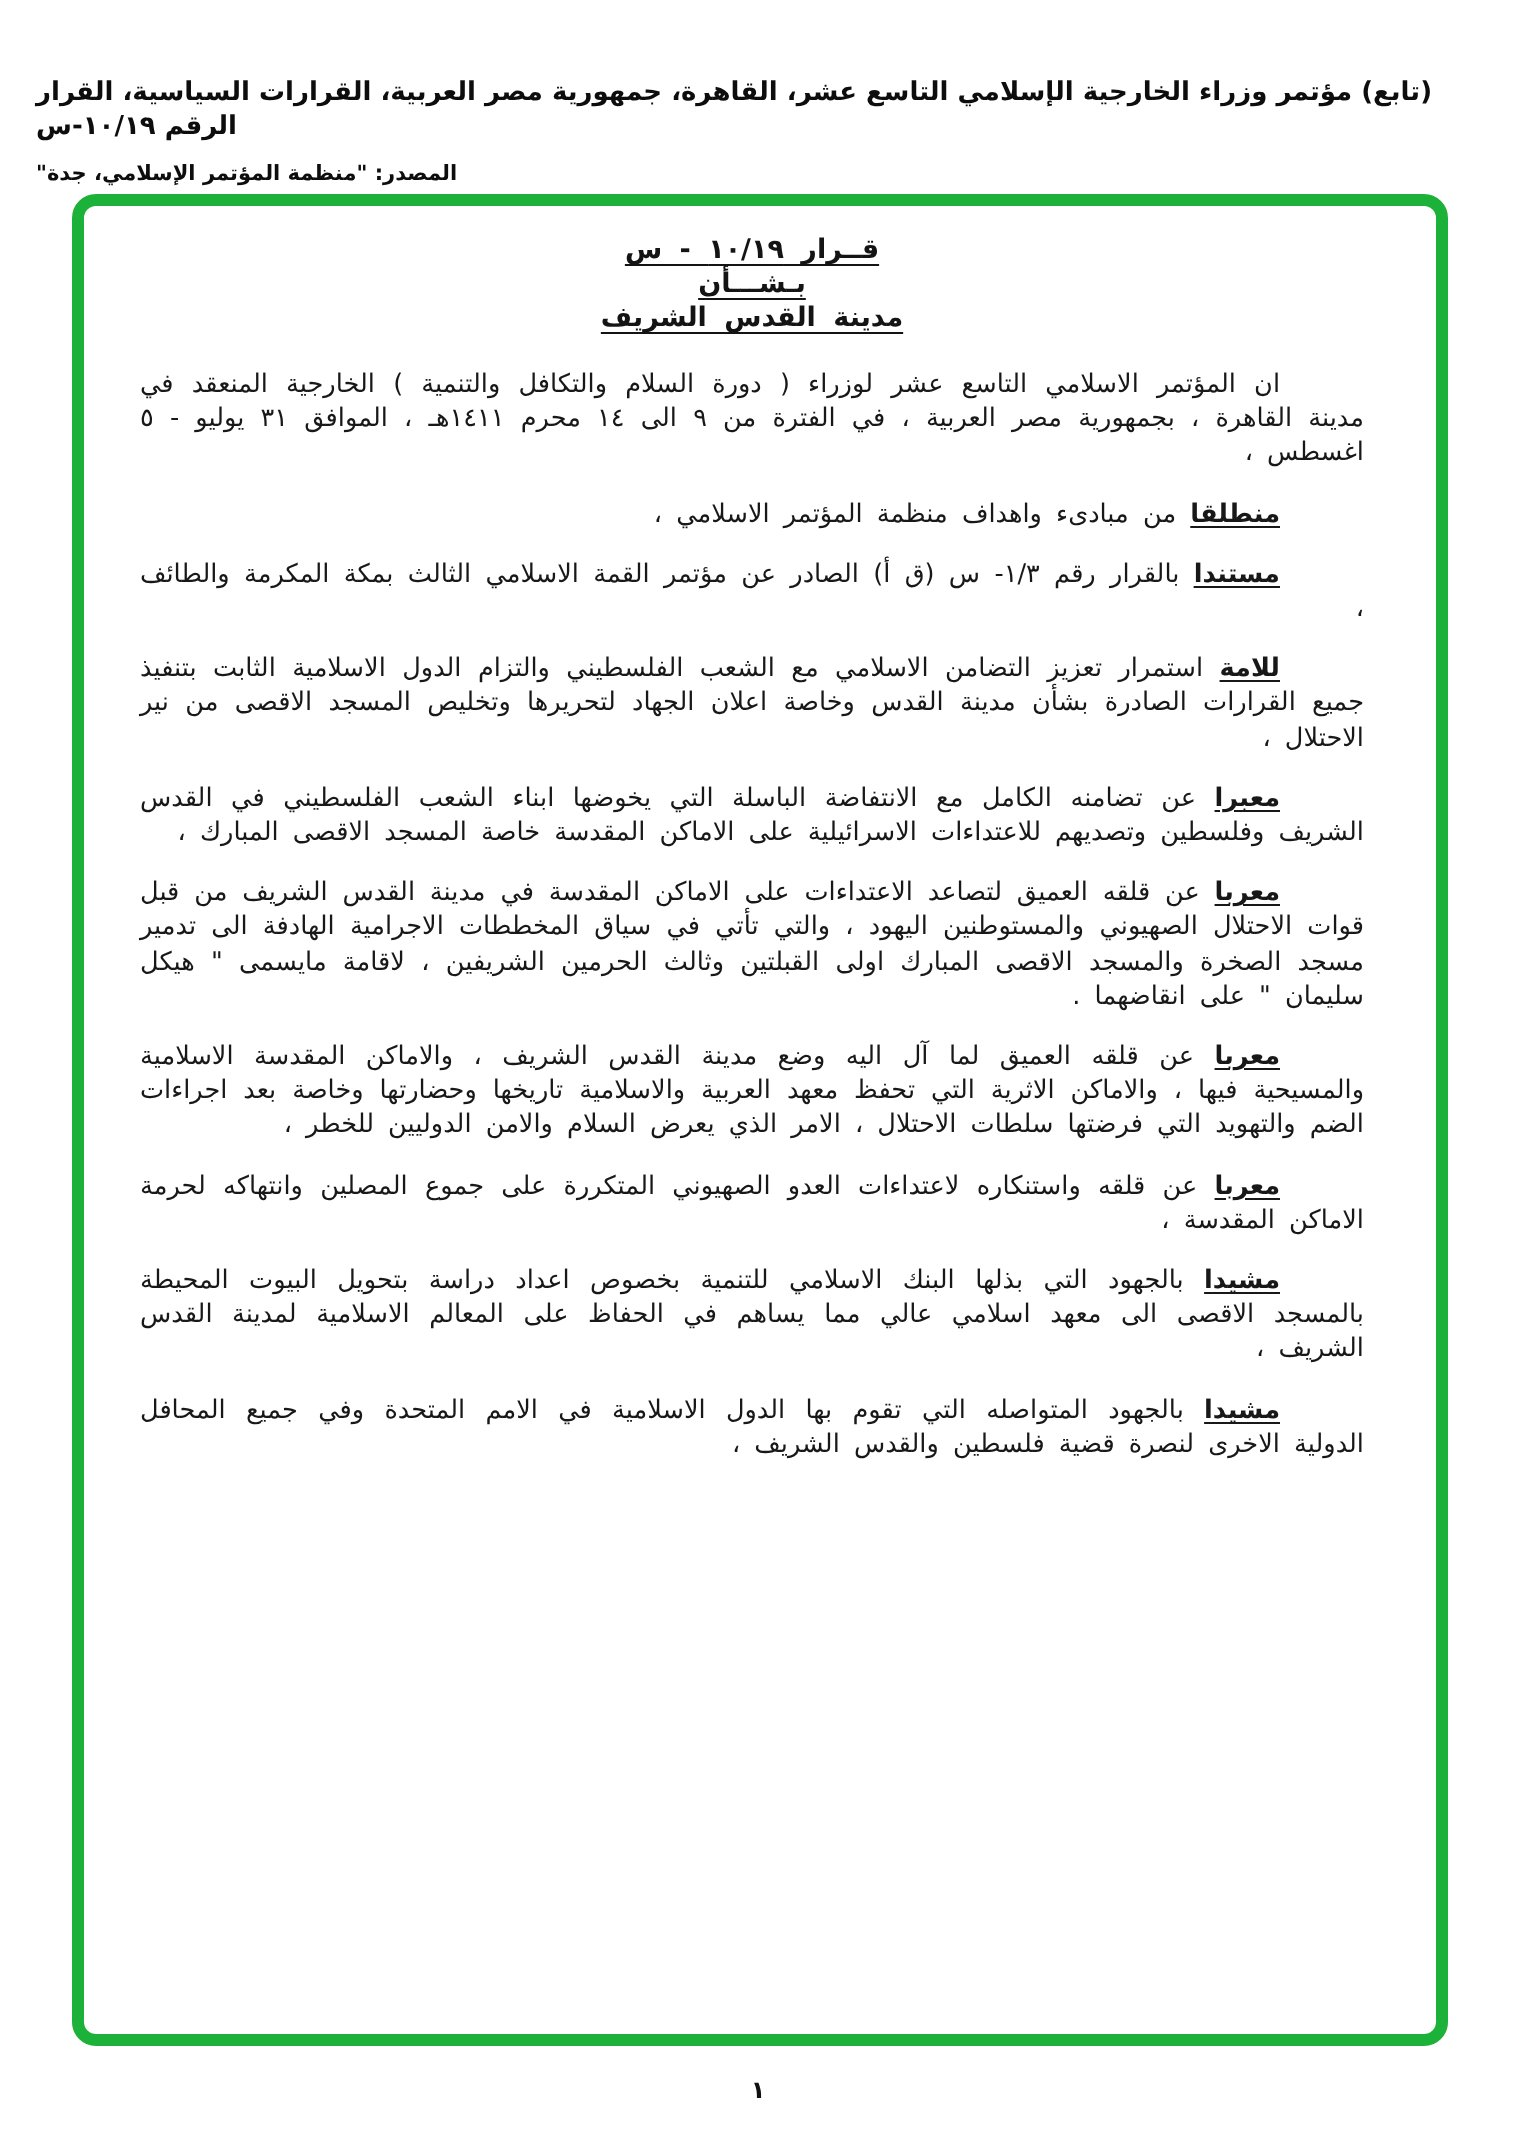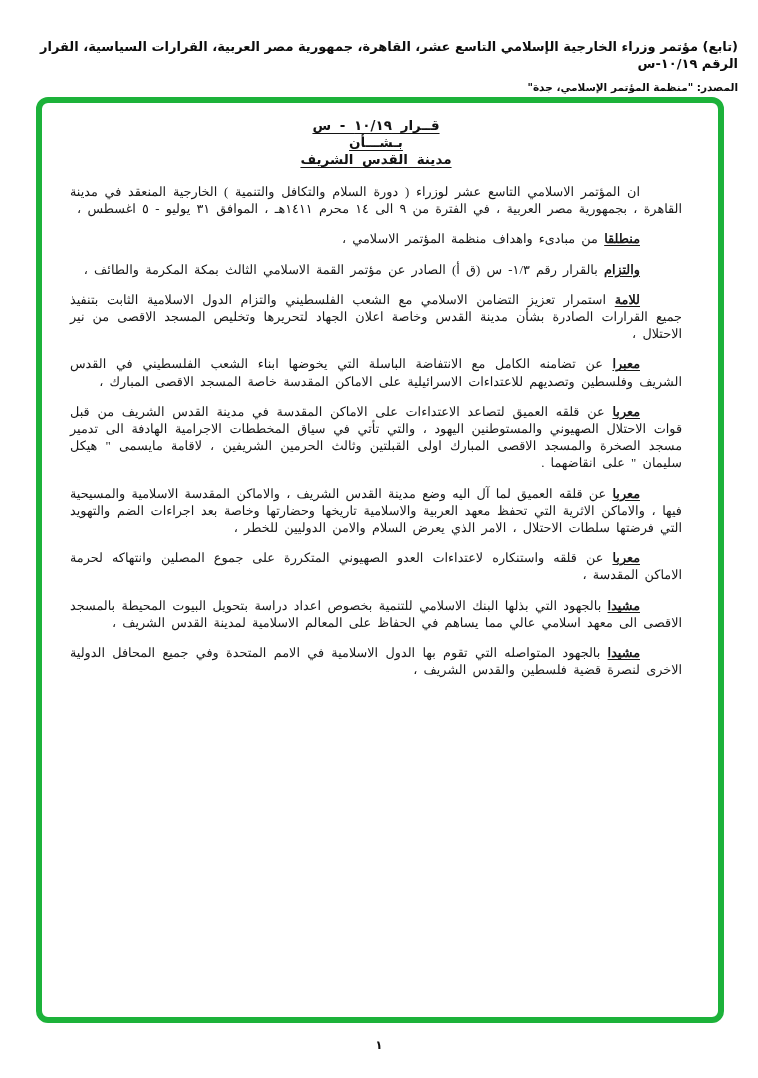--- a/index.html
+++ b/index.html
@@ -12,23 +12,23 @@
     position: relative;
     width: 758px;
     height: 1078px;
     background: #ffffff;
     overflow: hidden;
   }
   
   .catalog-header {
     position: absolute;
     top: 38px;
-    left: 4px;
+    left: 18px;
     right: 20px;
-    text-align: right;
+    text-align: left;
     direction: rtl;
     color: #0d0d0d;
   }
   .catalog-line {
     font-size: 13px;
     font-weight: bold;
     letter-spacing: 0.2px;
     line-height: 17px;
   }
   .source-line {
@@ -70,21 +70,20 @@
     color: #141414;
   }
   .doc-body p.para {
     margin: 0 0 13px 0;
     font-size: 12.8px;
     line-height: 17.2px;
     text-align: justify;
     text-indent: 42px;
     word-spacing: 3px;
     letter-spacing: 0.2px;
-    font-family: Liberation Serif, serif;
   }
   .doc-body p.para .lead {
     font-weight: bold;
     text-decoration: underline;
     text-underline-offset: 2px;
   }
   .page-num {
     position: absolute;
     top: 1038px;
     left: 0;
@@ -112,21 +111,21 @@
         <span class="title-line">قــرار ١٠/١٩ - س</span>
         <span class="title-line">بـشـــأن</span>
         <span class="title-line">مدينة القدس الشريف</span>
       </div>
 
       <div class="doc-body">
         <p class="para"><span class="ptext">ان المؤتمر الاسلامي التاسع عشر لوزراء ( دورة السلام والتكافل والتنمية ) الخارجية المنعقد في مدينة القاهرة ، بجمهورية مصر العربية ، في الفترة من ٩ الى ١٤ محرم ١٤١١هـ ، الموافق ٣١ يوليو - ٥ اغسطس ،</span></p>
 
         <p class="para"><span class="lead">منطلقا</span><span class="ptext"> من مبادىء واهداف منظمة المؤتمر الاسلامي ،</span></p>
 
-        <p class="para"><span class="lead">والتزام</span><span class="ptext"> بالقرار رقم ١/٣- س (ق أ) الصادر عن مؤتمر القمة الاسلامي الثالث بمكة المكرمة والطائف ،</span></p>
+        <p class="para"><span class="lead">مستندا</span><span class="ptext"> بالقرار رقم ١/٣- س (ق أ) الصادر عن مؤتمر القمة الاسلامي الثالث بمكة المكرمة والطائف ،</span></p>
 
 
         <p class="para"><span class="lead">للامة</span><span class="ptext"> استمرار تعزيز التضامن الاسلامي مع الشعب الفلسطيني والتزام الدول الاسلامية الثابت بتنفيذ جميع القرارات الصادرة بشأن مدينة القدس وخاصة اعلان الجهاد لتحريرها وتخليص المسجد الاقصى من نير الاحتلال ،</span></p>
 
 
         <p class="para"><span class="lead">معبرا</span><span class="ptext"> عن تضامنه الكامل مع الانتفاضة الباسلة التي يخوضها ابناء الشعب الفلسطيني في القدس الشريف وفلسطين وتصديهم للاعتداءات الاسرائيلية على الاماكن المقدسة خاصة المسجد الاقصى المبارك ،</span></p>
 
         <p class="para"><span class="lead">معربا</span><span class="ptext"> عن قلقه العميق لتصاعد الاعتداءات على الاماكن المقدسة في مدينة القدس الشريف من قبل قوات الاحتلال الصهيوني والمستوطنين اليهود ، والتي تأتي في سياق المخططات الاجرامية الهادفة الى تدمير مسجد الصخرة والمسجد الاقصى المبارك اولى القبلتين وثالث الحرمين الشريفين ، لاقامة مايسمى " هيكل سليمان " على انقاضهما .</span></p>
 
         <p class="para"><span class="lead">معربا</span><span class="ptext"> عن قلقه العميق لما آل اليه وضع مدينة القدس الشريف ، والاماكن المقدسة الاسلامية والمسيحية فيها ، والاماكن الاثرية التي تحفظ معهد العربية والاسلامية تاريخها وحضارتها وخاصة بعد اجراءات الضم والتهويد التي فرضتها سلطات الاحتلال ، الامر الذي يعرض السلام والامن الدوليين للخطر ،</span></p>

